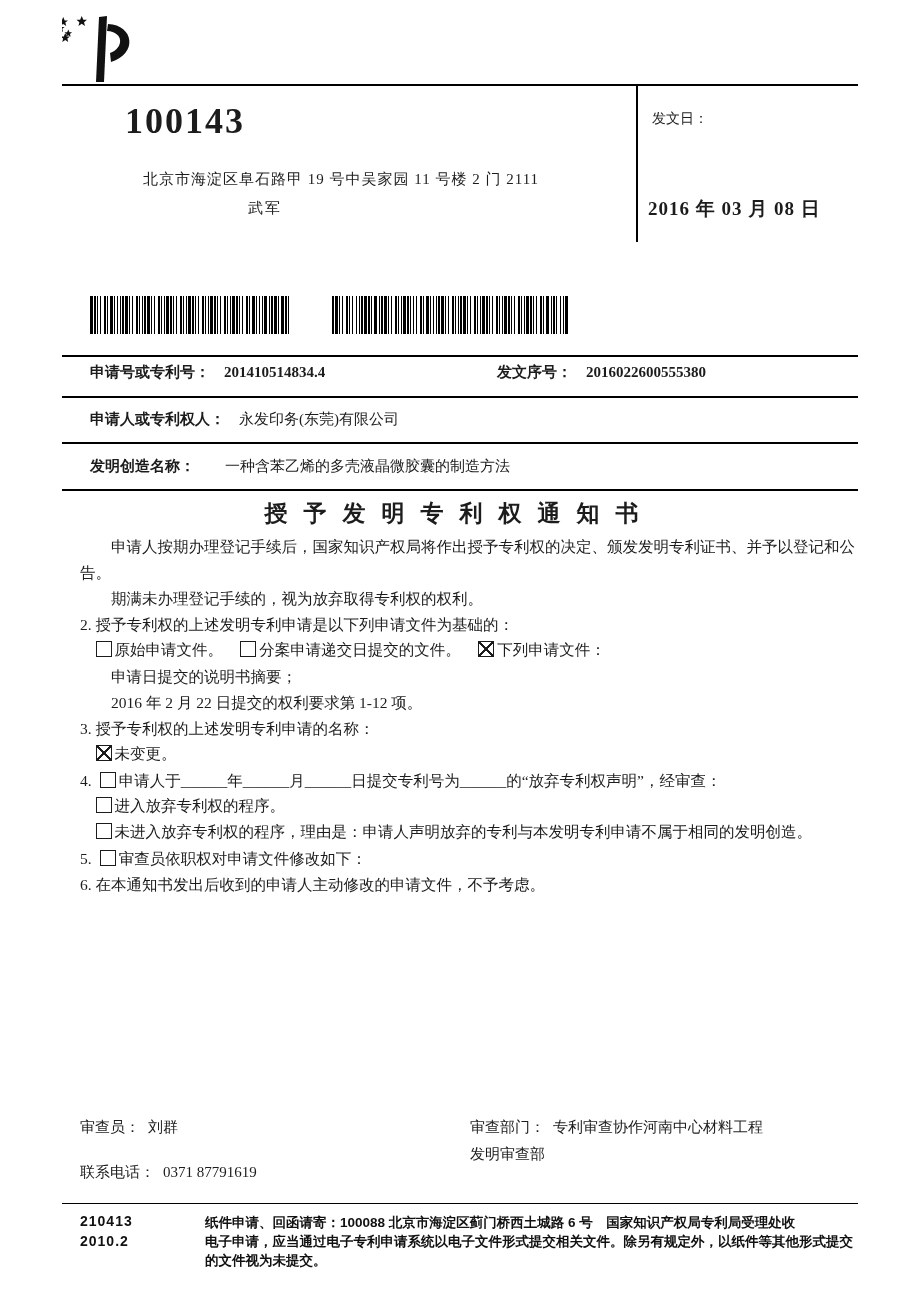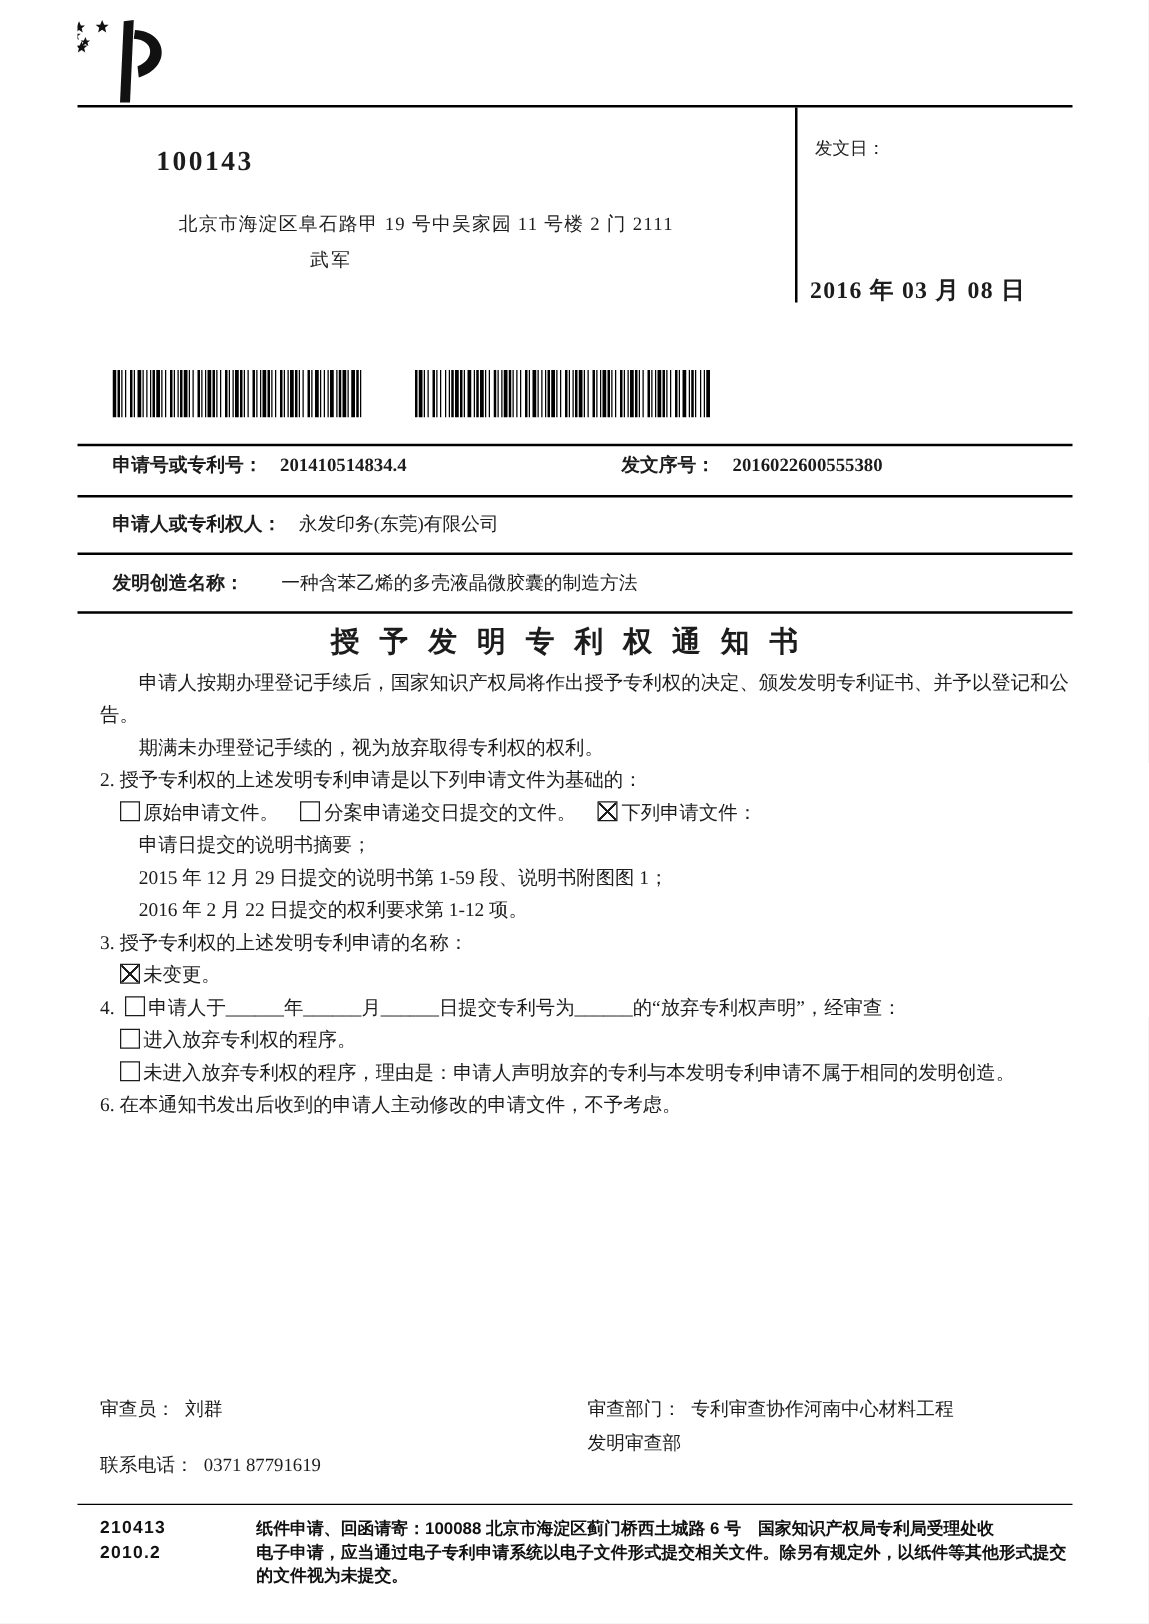--- a/index.html
+++ b/index.html
@@ -8,25 +8,25 @@
     background:#ffffff; color:#1c1c1c; overflow:hidden;
     font-family:"Liberation Serif","DejaVu Serif",serif;
   }
   .abs{position:absolute;}
   
   .org-title{left:150px; top:36px; width:620px; text-align:center;
     font-size:26px; font-weight:bold; letter-spacing:13px; white-space:nowrap;}
   .header-rule{left:62px; top:84px; width:796px; height:2px; background:#000;}
   .v-divider{left:636px; top:86px; width:2px; height:156px; background:#000;}
   
-  .postcode{left:125px; top:116px; font-size:22px; font-weight:bold; letter-spacing:2px;}
+  .postcode{left:125px; top:100px; font-size:36px; font-weight:bold; letter-spacing:2px;}
   .addr{left:143px; top:170px; font-size:15px; letter-spacing:1px;}
   .addr-name{left:248px; top:199px; font-size:15px; letter-spacing:2px;}
   .dispatch-label{left:652px; top:110px; font-size:14px;}
-  .dispatch-date{left:648px; top:196px; font-size:19px; font-weight:bold; letter-spacing:1px; white-space:nowrap;margin-top:23px;}
+  .dispatch-date{left:648px; top:196px; font-size:19px; font-weight:bold; letter-spacing:1px; white-space:nowrap;}
   
   .barcode{display:flex; align-items:stretch; overflow:hidden; height:38px; background:#fff;}
   .barcode i{flex:0 0 auto; height:100%;}
   .barcode i.bar{background:#000;}
   .bc1{left:90px; top:296px; width:200px;}
   .bc2{left:332px; top:296px; width:237px;}
   
   .rule{left:62px; background:#000; width:796px; height:2px;}
   .r1{top:355px;} .r2{top:396px;} .r3{top:442px;} .r4{top:489px;}
   .info-row{font-size:15px; white-space:nowrap;}
@@ -398,34 +398,36 @@
   <div class="abs body-text">
     <p class="ind2">申请人按期办理登记手续后，国家知识产权局将作出授予专利权的决定、颁发发明专利证书、并予以登记和公告。</p>
     <p class="ind2">期满未办理登记手续的，视为放弃取得专利权的权利。</p>
     <p>2. 授予专利权的上述发明专利申请是以下列申请文件为基础的：</p>
     <p class="pad1">
       <span class="checkbox"></span><span>原始申请文件。</span><span class="sp8"></span>
       <span class="checkbox"></span><span>分案申请递交日提交的文件。</span><span class="sp8"></span>
       <span class="checkbox checked"></span><span>下列申请文件：</span>
     </p>
     <p class="pad2">申请日提交的说明书摘要；</p>
-    <p class="pad2">2015 年 12 月 29 日提交的说明书第 1-59 段、说明书附图图 1；</p>
     <p class="pad2">2016 年 2 月 22 日提交的权利要求第 1-12 项。</p>
     <p>3. 授予专利权的上述发明专利申请的名称：</p>
     <p class="pad1">
       <span class="checkbox checked"></span><span>未变更。</span>
     </p>
     <p>
       <span>4.</span><span class="sp8"></span><span class="checkbox"></span><span>申请人于______年______月______日提交专利号为______的“放弃专利权声明”，经审查：</span>
     </p>
     <p class="pad1">
       <span class="checkbox"></span><span>进入放弃专利权的程序。</span>
     </p>
     <p class="pad1">
       <span class="checkbox"></span><span>未进入放弃专利权的程序，理由是：申请人声明放弃的专利与本发明专利申请不属于相同的发明创造。</span>
+    </p>
+    <p>
+      <span>5.</span><span class="sp8"></span><span class="checkbox"></span><span>审查员依职权对申请文件修改如下：</span>
     </p>
     <p class="item6">6. 在本通知书发出后收到的申请人主动修改的申请文件，不予考虑。</p>
   </div>
 
   <div class="abs sig sig-examiner">
     <span>审查员：</span><span class="sp8"></span><span>刘群</span>
   </div>
   <div class="abs sig sig-dept1">
     <span>审查部门：</span><span class="sp8"></span><span>专利审查协作河南中心材料工程</span>
   </div>

